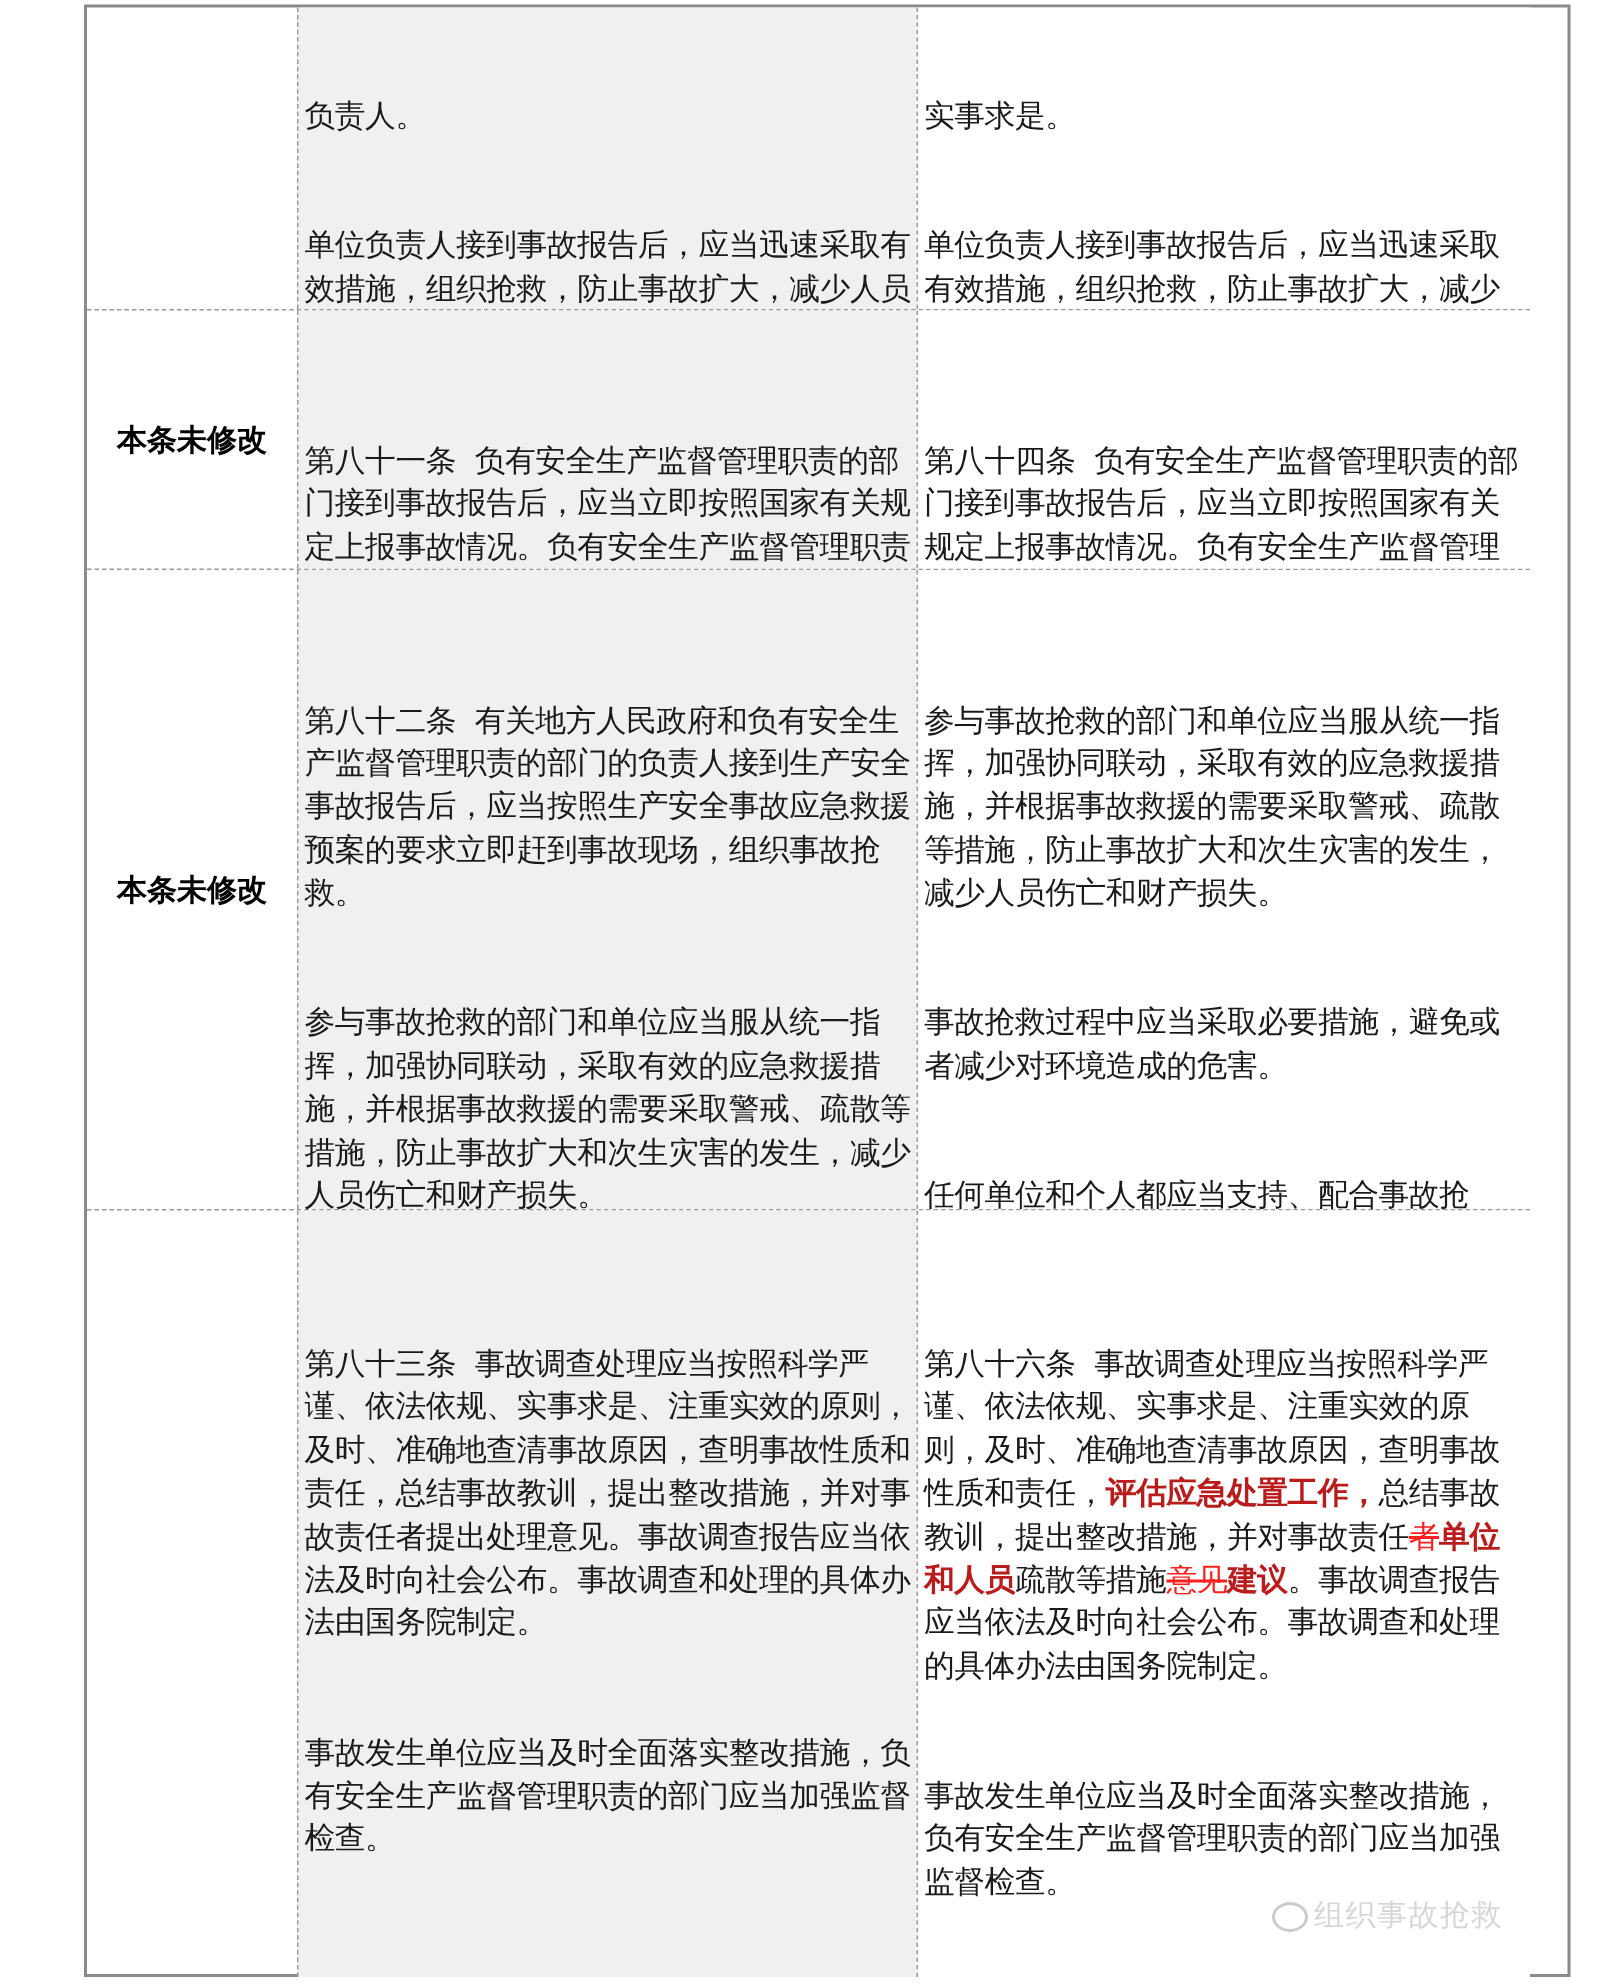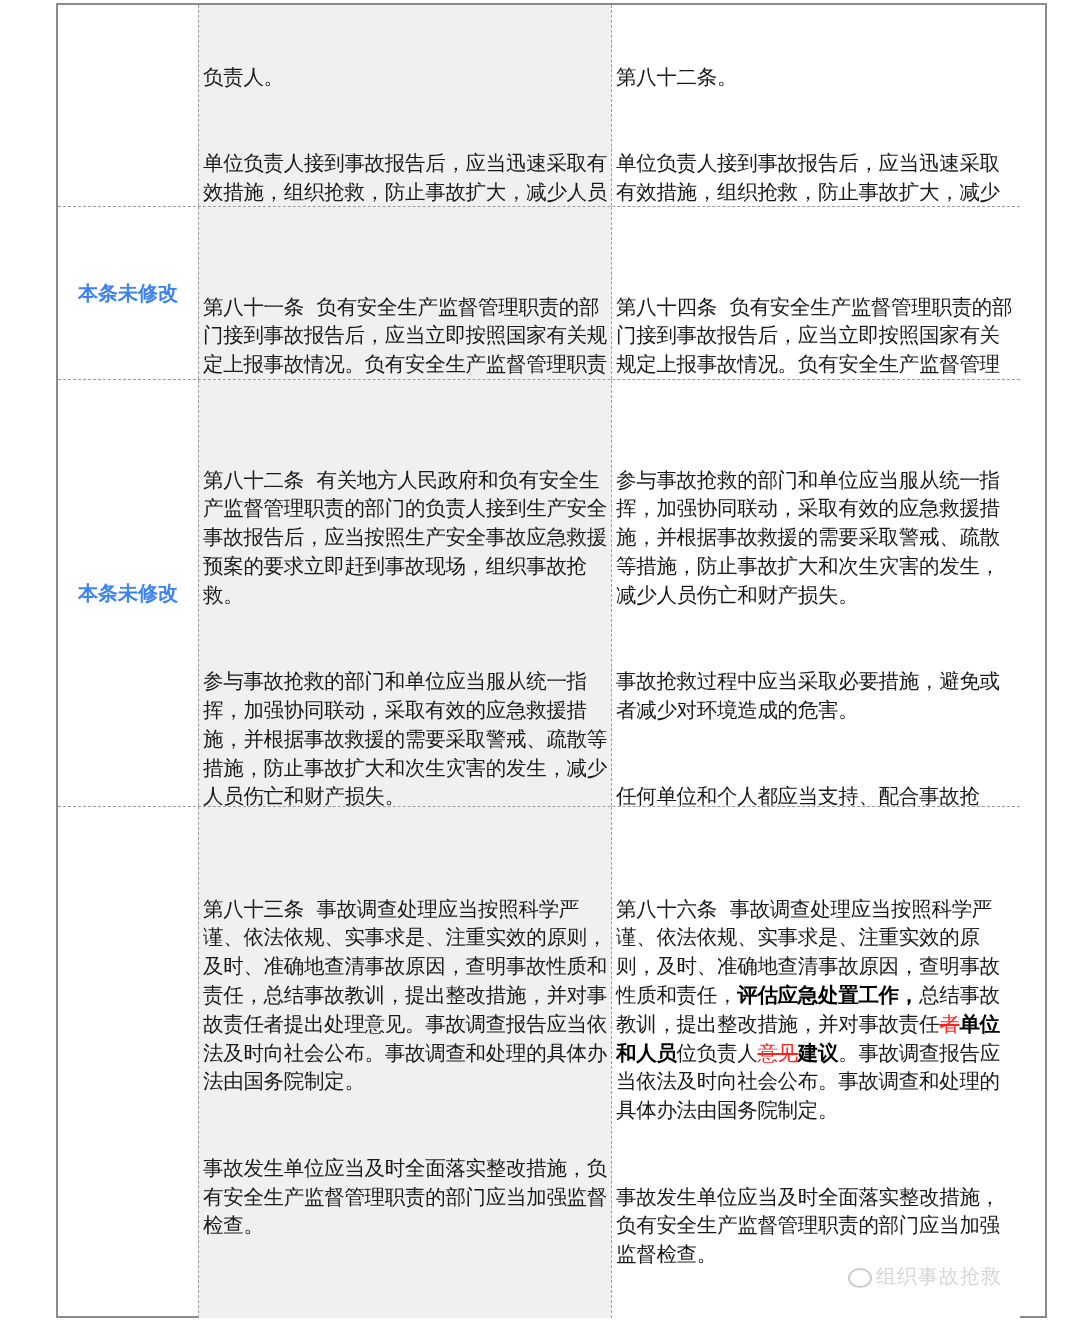--- a/index.html
+++ b/index.html
@@ -4,44 +4,44 @@
 <style>
   html, body { margin: 0; padding: 0; background: #ffffff; }
   body { width: 1080px; height: 1324px; position: relative; overflow: hidden;
          font-family: "DejaVu Serif", "Liberation Serif", serif; color: #1a1a1a; }
   .table { position: absolute; left: 56px; top: 3px; width: 991px; height: 1315px;
            border: 2px solid #8a8a8a; border-bottom-width: 2px; box-sizing: border-box; }
   .row { position: absolute; left: 0; width: 962px; box-sizing: border-box; border-bottom: 1px dashed #9a9a9a; }
   .row.last { border-bottom: none; }
   .cell { position: absolute; top: 0; bottom: 0; box-sizing: border-box; }
   .c-label { left: 0; width: 140px; display: flex; align-items: center; justify-content: center;
-             font-family: "DejaVu Sans", "Liberation Sans", sans-serif; font-weight: bold; font-size: 20px; color: #3b82f6; }
+             font-family: "DejaVu Sans", "Liberation Sans", sans-serif; font-weight: bold; font-size: 20px; color: #000000; }
   .c-old { left: 140px; width: 413px; background: #f0f0f0; border-left: 1px dashed #9a9a9a; }
   .c-new { left: 553px; width: 409px; background: #ffffff; border-left: 1px dashed #9a9a9a; }
   .text { font-size: 20.5px; line-height: 28.8px; padding: 0 2px 0 4px; white-space: pre-wrap; letter-spacing: -0.3px; }
-  .green { color: #000000; font-weight: bold; font-family: "DejaVu Sans", "Liberation Sans", sans-serif; }
+  .green { color: #b91c1c; font-weight: bold; font-family: "DejaVu Sans", "Liberation Sans", sans-serif; }
   .del { color: #ff2020; text-decoration: line-through; }
   .watermark { position: absolute; left: 848px; top: 1263px; font-family: "DejaVu Sans", sans-serif;
                font-size: 20px; color: rgba(200,200,200,0.75); letter-spacing: 1px; }
   .wm-icon { display: inline-block; width: 20px; height: 16px; border: 2px solid rgba(190,190,190,0.8);
              border-radius: 50%; vertical-align: middle; margin-right: 4px; }
 </style>
 </head>
 <body>
 
 <div class="table">
 
   <div class="row" style="top:0; height:202px;">
     <div class="cell c-label"></div>
     <div class="cell c-old text">
       <div>负责人。</div>
       <div>单位负责人接到事故报告后，应当迅速采取有效措施，组织抢救，防止事故扩大，减少人员伤亡和财产损失，并按照国家有关规定立即如实报告当地负有安全生产监督管理职责的部门，不得隐瞒不报、谎报或者迟报，不得故意破坏事故现场、毁灭有关证据。</div>
     </div>
     <div class="cell c-new text">
-      <div>第八十二条。</div>
+      <div>实事求是。</div>
       <div>单位负责人接到事故报告后，应当迅速采取有效措施，组织抢救，防止事故扩大，减少人员伤亡和财产损失，并按照国家有关规定立即如实报告当地负有安全生产监督管理职责的部门，不得隐瞒不报、谎报或者迟报，不得故意破坏事故现场、毁灭有关证据。</div>
     </div>
   </div>
 
   <div class="row" style="top:202px; height:173px;">
     <div class="cell c-label">本条未修改</div>
     <div class="cell c-old text" style="padding-top:28px;">
       <div>第八十一条  负有安全生产监督管理职责的部门接到事故报告后，应当立即按照国家有关规定上报事故情况。负有安全生产监督管理职责的部门和有关地方人民政府对事故情况不得隐瞒不报、谎报或者迟报。</div>
     </div>
     <div class="cell c-new text" style="padding-top:28px;">
@@ -63,21 +63,21 @@
       <div>任何单位和个人都应当支持、配合事故抢救，并提供一切便利条件。</div>
     </div>
   </div>
 
   <div class="row last" style="top:802px; height:511px;">
     <div class="cell c-old text" style="padding-top:30px;">
       <div>第八十三条  事故调查处理应当按照科学严谨、依法依规、实事求是、注重实效的原则，及时、准确地查清事故原因，查明事故性质和责任，总结事故教训，提出整改措施，并对事故责任者提出处理意见。事故调查报告应当依法及时向社会公布。事故调查和处理的具体办法由国务院制定。</div>
       <div>事故发生单位应当及时全面落实整改措施，负有安全生产监督管理职责的部门应当加强监督检查。</div>
     </div>
     <div class="cell c-new text" style="padding-top:30px;">
-      <div><span>第八十六条  事故调查处理应当按照科学严谨、依法依规、实事求是、注重实效的原则，及时、准确地查清事故原因，查明事故性质和责任，</span><span class="green">评估应急处置工作，</span><span>总结事故教训，提出整改措施，并对事故责任</span><span class="del">者</span><span class="green">单位和人员</span><span>位负责人</span><span class="del">意见</span><span class="green">建议</span><span>。事故调查报告应当依法及时向社会公布。事故调查和处理的具体办法由国务院制定。</span></div>
+      <div><span>第八十六条  事故调查处理应当按照科学严谨、依法依规、实事求是、注重实效的原则，及时、准确地查清事故原因，查明事故性质和责任，</span><span class="green">评估应急处置工作，</span><span>总结事故教训，提出整改措施，并对事故责任</span><span class="del">者</span><span class="green">单位和人员</span><span>疏散等措施</span><span class="del">意见</span><span class="green">建议</span><span>。事故调查报告应当依法及时向社会公布。事故调查和处理的具体办法由国务院制定。</span></div>
       <div>事故发生单位应当及时全面落实整改措施，负有安全生产监督管理职责的部门应当加强监督检查。</div>
       
     </div>
   </div>
 
 </div>
 
 <div class="watermark">
   <span class="wm-icon"></span><span>组织事故抢救</span>
 </div>

